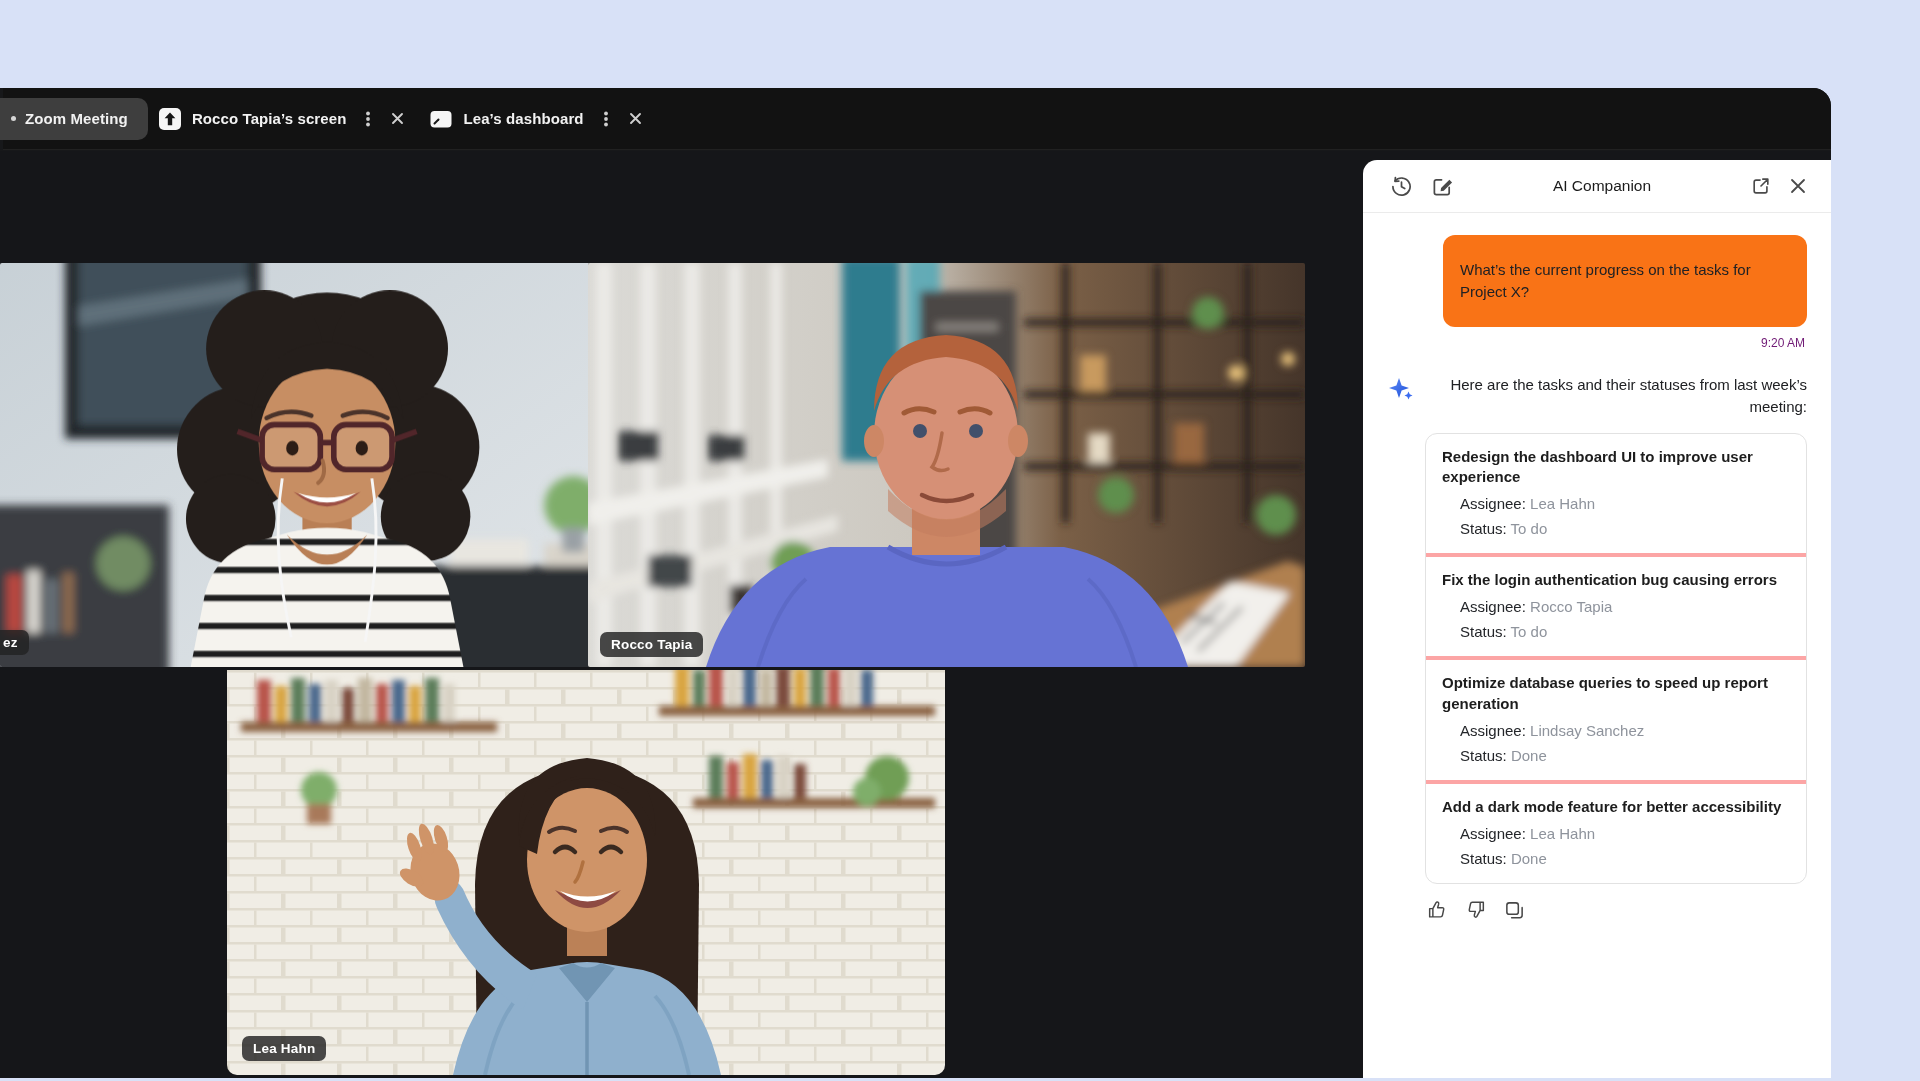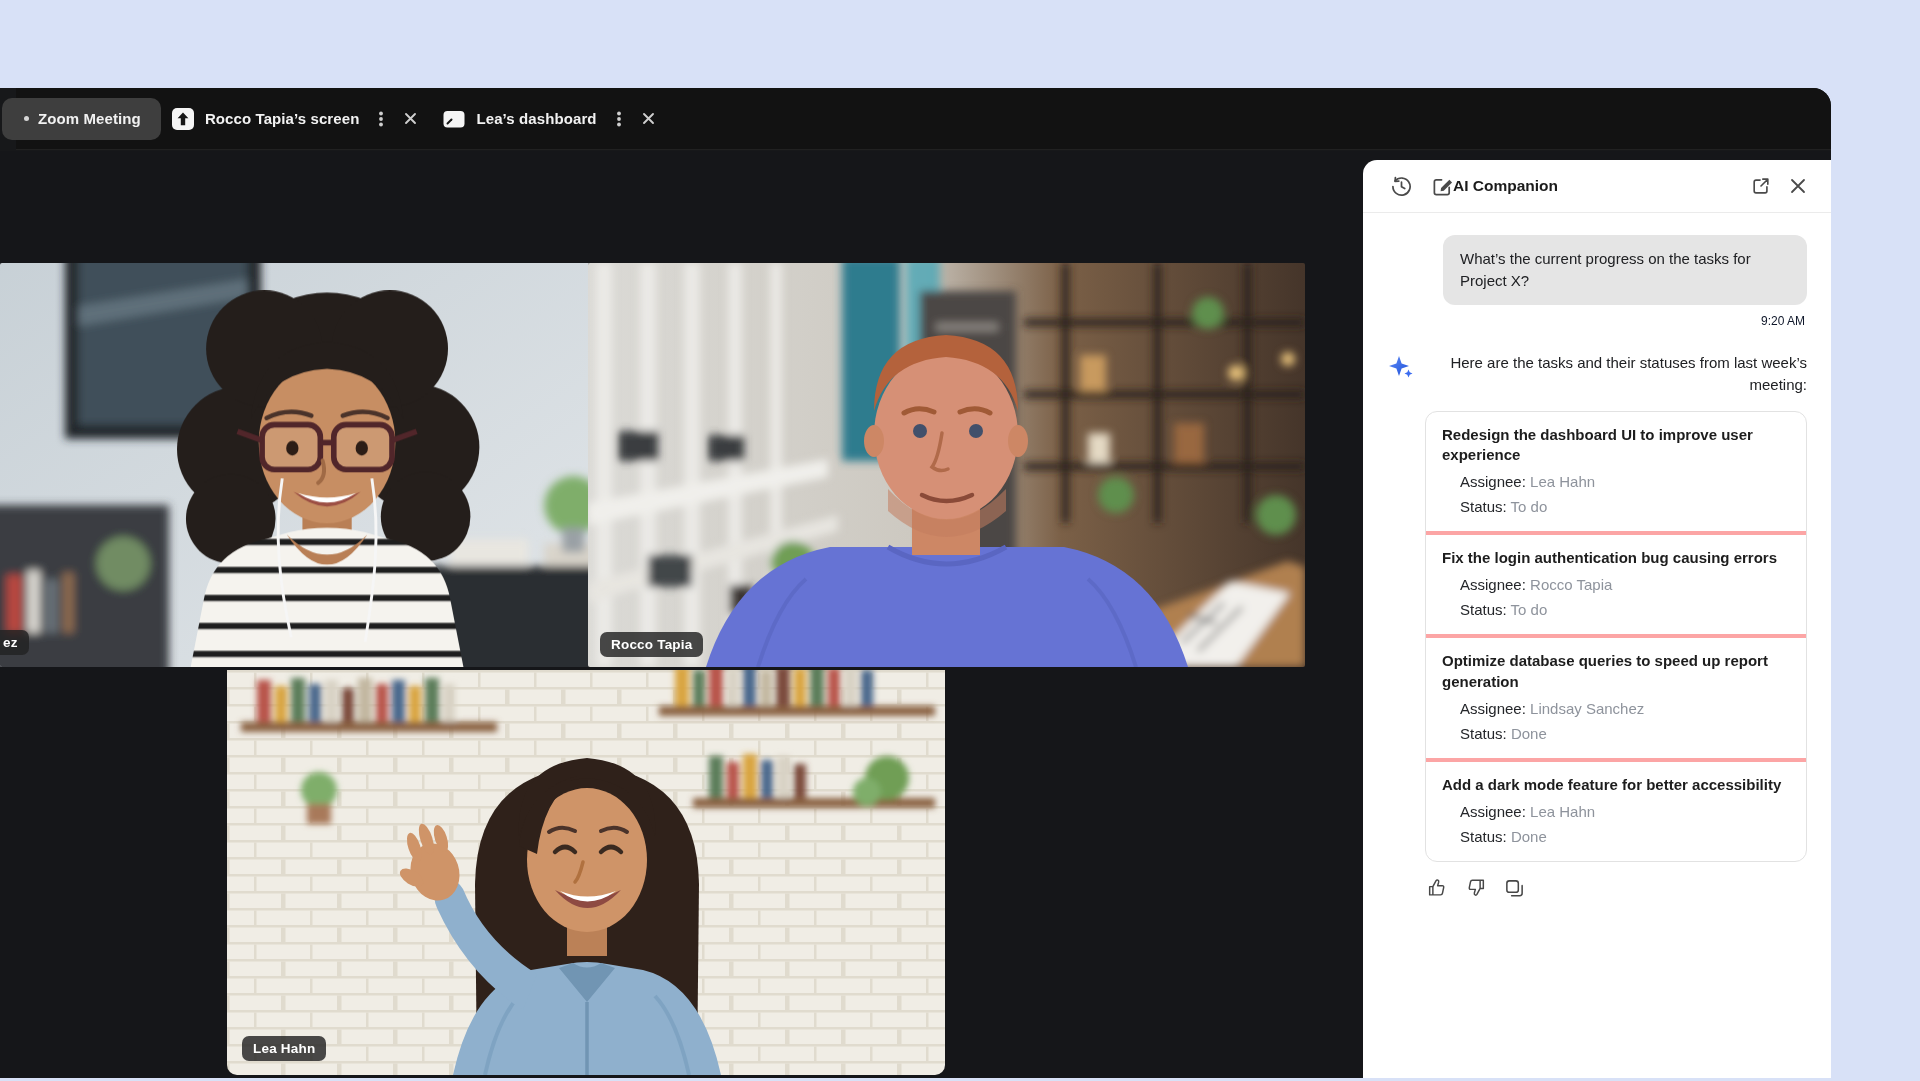--- a/index.html
+++ b/index.html
@@ -4,21 +4,21 @@
 <style>
   * { margin:0; padding:0; box-sizing:border-box; }
   html,body { width:1920px; height:1081px; overflow:hidden; }
   body { background:#d8e1f7; font-family:"Liberation Sans", sans-serif; position:relative; }
 
   
   .window { position:absolute; left:0; top:88px; width:1831px; height:990px;
             background:#17181a; border-radius:0 18px 10px 0; overflow:hidden; }
 
   
-  .tabbar { position:absolute; left:16px; top:0; width:100%; height:62px; background:#121212;
+  .tabbar { position:absolute; left:3px; top:0; width:100%; height:62px; background:#121212;
             border-bottom:1px solid #212121; display:flex; align-items:center; }
   .tab-active { display:flex; align-items:center; gap:9px; background:#3e3e3e; height:42px;
                 margin-left:-14px; padding:0 20px 0 22px; border-radius:10px; }
   .tab-active .dot { width:5px; height:5px; border-radius:50%; background:#d6d6d6; }
   .tab-label { color:#f2f2f2; font-size:15px; font-weight:700; white-space:nowrap; letter-spacing:.1px; }
   .tab { display:flex; align-items:center; gap:10px; height:42px; padding:0 10px; }
   .tab:first-of-type { margin-left:18px; }
   .tab .ticon { flex:0 0 auto; display:flex; }
   .tab-ctl { display:flex; align-items:center; gap:14px; margin-left:4px; margin-right:14px; }
   .tab-ctl svg { display:block; cursor:pointer; }
@@ -35,28 +35,28 @@
   .tag-1 { left:-8px; bottom:12px; }
   .tag-2 { left:12px; bottom:10px; }
   .tag-3 { left:15px; bottom:14px; }
 
   
   .panel { position:absolute; left:1363px; top:160px; width:468px; height:918px;
            background:#ffffff; border-radius:14px 0 0 0; display:flex; flex-direction:column; }
   .panel-header { height:53px; flex:0 0 auto; border-bottom:1px solid #ebebeb;
                   display:flex; align-items:center; padding:0 24px 0 28px; }
   .ph-left { display:flex; align-items:center; gap:20px; }
-  .ph-title { flex:1; text-align:left; font-size:15.5px; font-weight:700; color:#1b1b1b; }
+  .ph-title { flex:1; text-align:center; font-size:15.5px; font-weight:400; color:#1b1b1b; }
   .ph-right { display:flex; align-items:center; gap:18px; }
   .panel-header svg { display:block; cursor:pointer; }
 
   .chat { flex:1; overflow:hidden; padding:22px 24px 0 24px; }
-  .bubble-user { margin-left:auto; max-width:364px; background:#e5e5e5; border-radius:12px;
-                 padding:13px 17px; font-size:15px; line-height:1.45; color:#202124; }
-  .msg-time { text-align:right; font-size:12px; color:#0f172a; margin-top:9px; padding-right:2px; }
+  .bubble-user { margin-left:auto; max-width:364px; background:#f97316; border-radius:12px;
+                 padding:24px 17px; font-size:15px; line-height:1.45; color:#202124; }
+  .msg-time { text-align:right; font-size:12px; color:#701a75; margin-top:9px; padding-right:2px; }
 
   .ai-row { display:flex; margin-top:24px; }
   .ai-icon-col { flex:0 0 38px; padding-top:2px; }
   .ai-content { flex:1; min-width:0; }
   .ai-text { font-size:15px; line-height:1.5; color:#202124;text-align:right; }
 
   .task-card { margin-top:14px; border:1px solid #e2e2e2; border-radius:12px; background:#fff; }
   .card-header { display:flex; align-items:center; gap:9px; padding:11px 16px;
                  border-bottom:1px solid #ececec; font-size:15px; font-weight:700; color:#1d1d1d; }
   .task-row { padding:13px 16px 15px 16px; border-bottom:4px solid #fca5a5; }

